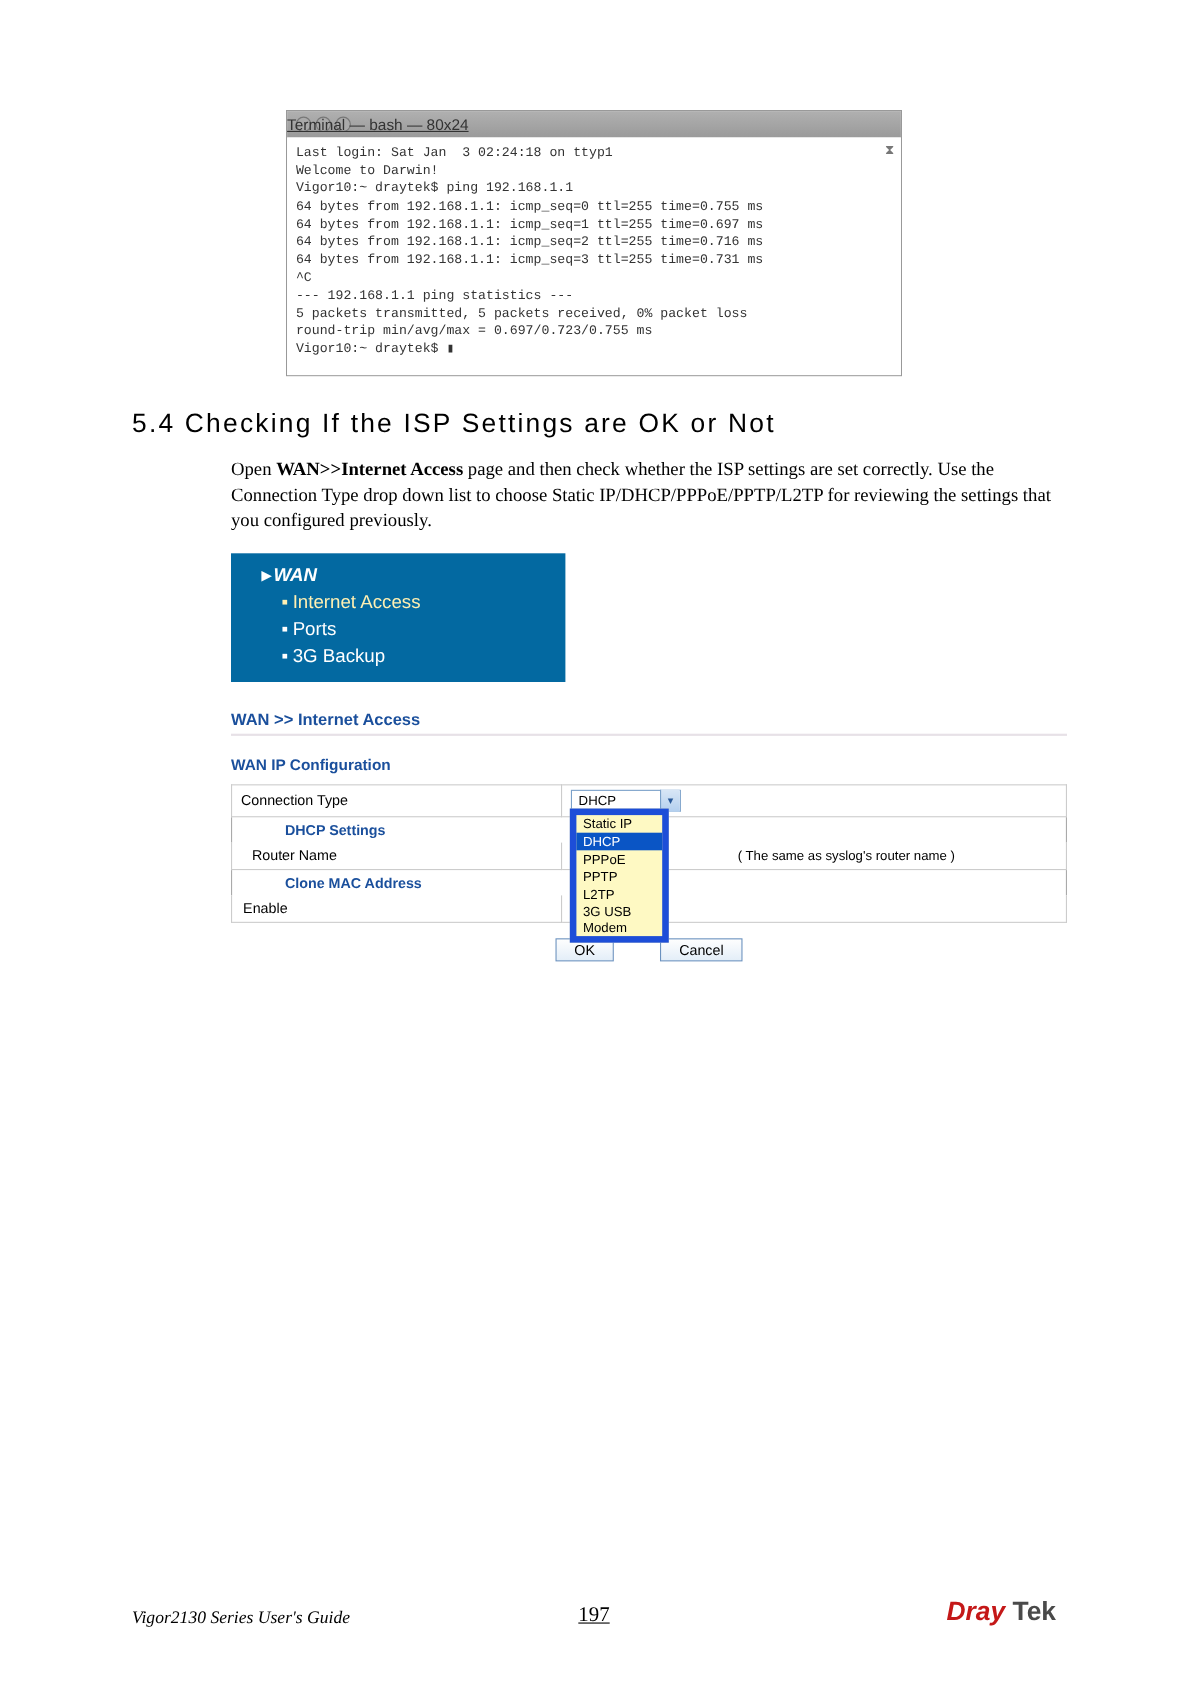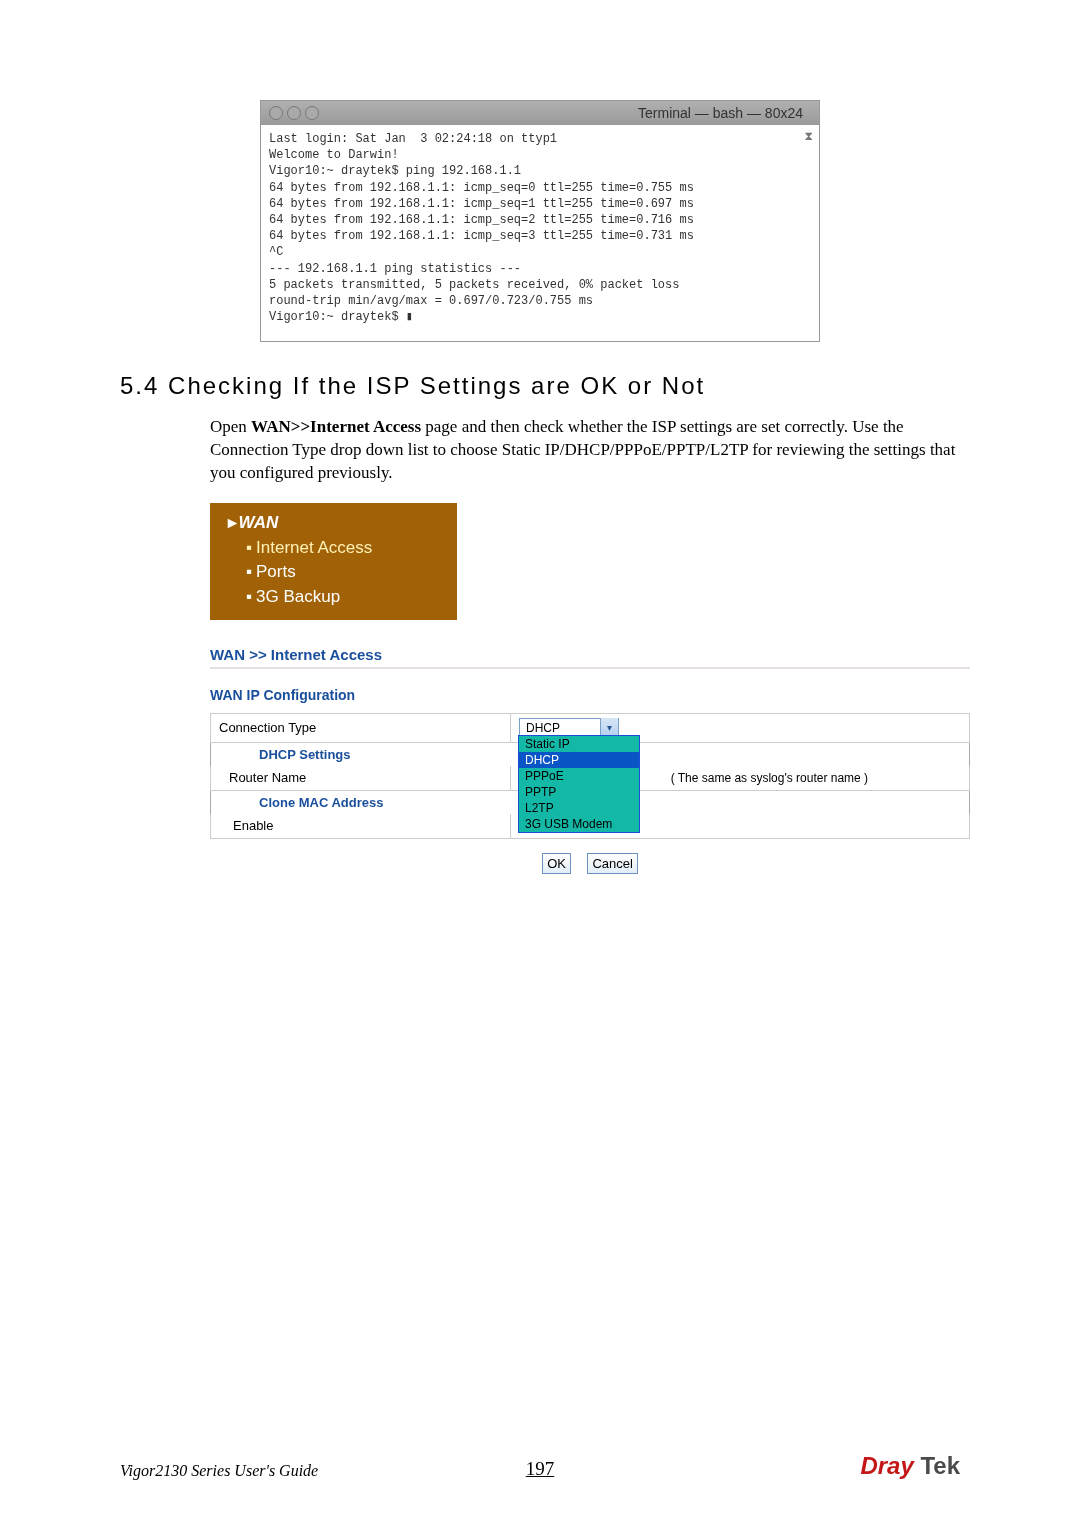--- a/index.html
+++ b/index.html
@@ -22,23 +22,24 @@
       display: flex;
       align-items: center;
       padding: 0 8px;
       position: relative;
     }
     .traffic-lights { display: flex; gap: 4px; }
     .traffic-light { width: 14px; height: 14px; border-radius: 50%; background: #aaa; border: 1px solid #777; }
     .terminal-title {
       position: absolute;
       left: 0; right: 16px;
-      text-align: right;
+      text-align: left;
       font-size: 14px;
       color: #333;
+      text-decoration: underline;
     }
     .terminal-body {
       background: #fff;
       padding: 6px 8px 16px 8px;
       font-family: "Courier New", monospace;
       font-size: 12px;
       line-height: 1.35;
       color: #333;
       position: relative;
     }
@@ -53,24 +54,24 @@
     }
     .body-text {
       font-family: "Times New Roman", serif;
       font-size: 17px;
       line-height: 1.35;
       margin-left: 90px;
       margin-bottom: 18px;
     }
     .body-text .bold { font-weight: bold; }
     .wan-menu {
-      background: #a16207;
-      width: 247px;
-      margin-left: 90px;
-      padding: 8px 12px 10px 18px;
+      background: #0369a1;
+      width: 304px;
+      margin-left: 90px;
+      padding: 8px 12px 10px 28px;
       color: #fff;
       font-size: 17px;
       line-height: 1.45;
       margin-bottom: 26px;
     }
     .wan-menu .wan-top { font-weight: bold; font-style: italic; }
     .wan-menu .arrow { font-style: normal; margin-right: 2px; }
     .wan-menu .menu-item { padding-left: 18px; }
     .wan-menu .bullet { margin-right: 4px; }
     .wan-menu .ia { color: #fff0b3; }
@@ -134,47 +135,47 @@
       background: linear-gradient(#d8e6f6, #b3cfee);
       border-left: 1px solid #7aa0c9;
       display: flex; align-items: center; justify-content: center;
       color: #2b5a99;
       font-size: 10px;
     }
     .dropdown {
       position: absolute;
       top: 22px;
       left: 308px;
-      border: 1px solid #1d4ed8;
-      background: #14b8a6;
+      border: 6px solid #1d4ed8;
+      background: #fef9c3;
       font-size: 12px;
-      width: 122px;
+      width: 90px;
       z-index: 5;
     }
     .dropdown .opt { padding: 1px 6px; }
     .dropdown .opt.selected { background: #0a55c5; color: #fff; }
     .note { font-size: 12px; margin-left: 28px; }
     .chk {
       display: inline-block;
       width: 13px; height: 13px;
       border: 1px solid #6fa7d8;
       background: #fff;
       vertical-align: middle;
     }
     .btn-row {
       text-align: center;
       padding: 14px 0;
     }
     .btn {
       display: inline-block;
       border: 1px solid #6b92bf;
       background: linear-gradient(#fefefe, #e3eef8);
-      padding: 2px 4px;
+      padding: 2px 16px;
       font-size: 13px;
-      margin: 0 6px;
+      margin: 0 19px;
     }
     .footer {
       position: absolute;
       bottom: 48px;
       left: 120px;
       right: 120px;
       display: flex;
       align-items: flex-end;
       justify-content: space-between;
       font-family: "Times New Roman", serif;
@@ -256,21 +257,21 @@
       <td class="lbl" style="padding-left:18px">Router Name</td>
       <td>
         <span style="display:inline-block;width:120px;"></span>
         <span class="note">( The same as syslog's router name )</span>
       </td>
     </tr>
     <tr>
           <td colspan="2" class="section-label">Clone MAC Address</td>
         </tr>
     <tr class="router-row">
-      <td class="lbl" style="padding-left:22px">Enable</td>
+      <td class="lbl" style="padding-left:10px">Enable</td>
       <td><span class="chk"></span></td>
     </tr>
   </tbody>
     </table>
 
   <div class="dropdown">
     <div class="opt">Static IP</div>
     <div class="opt selected">DHCP</div>
     <div class="opt">PPPoE</div>
     <div class="opt">PPTP</div>

